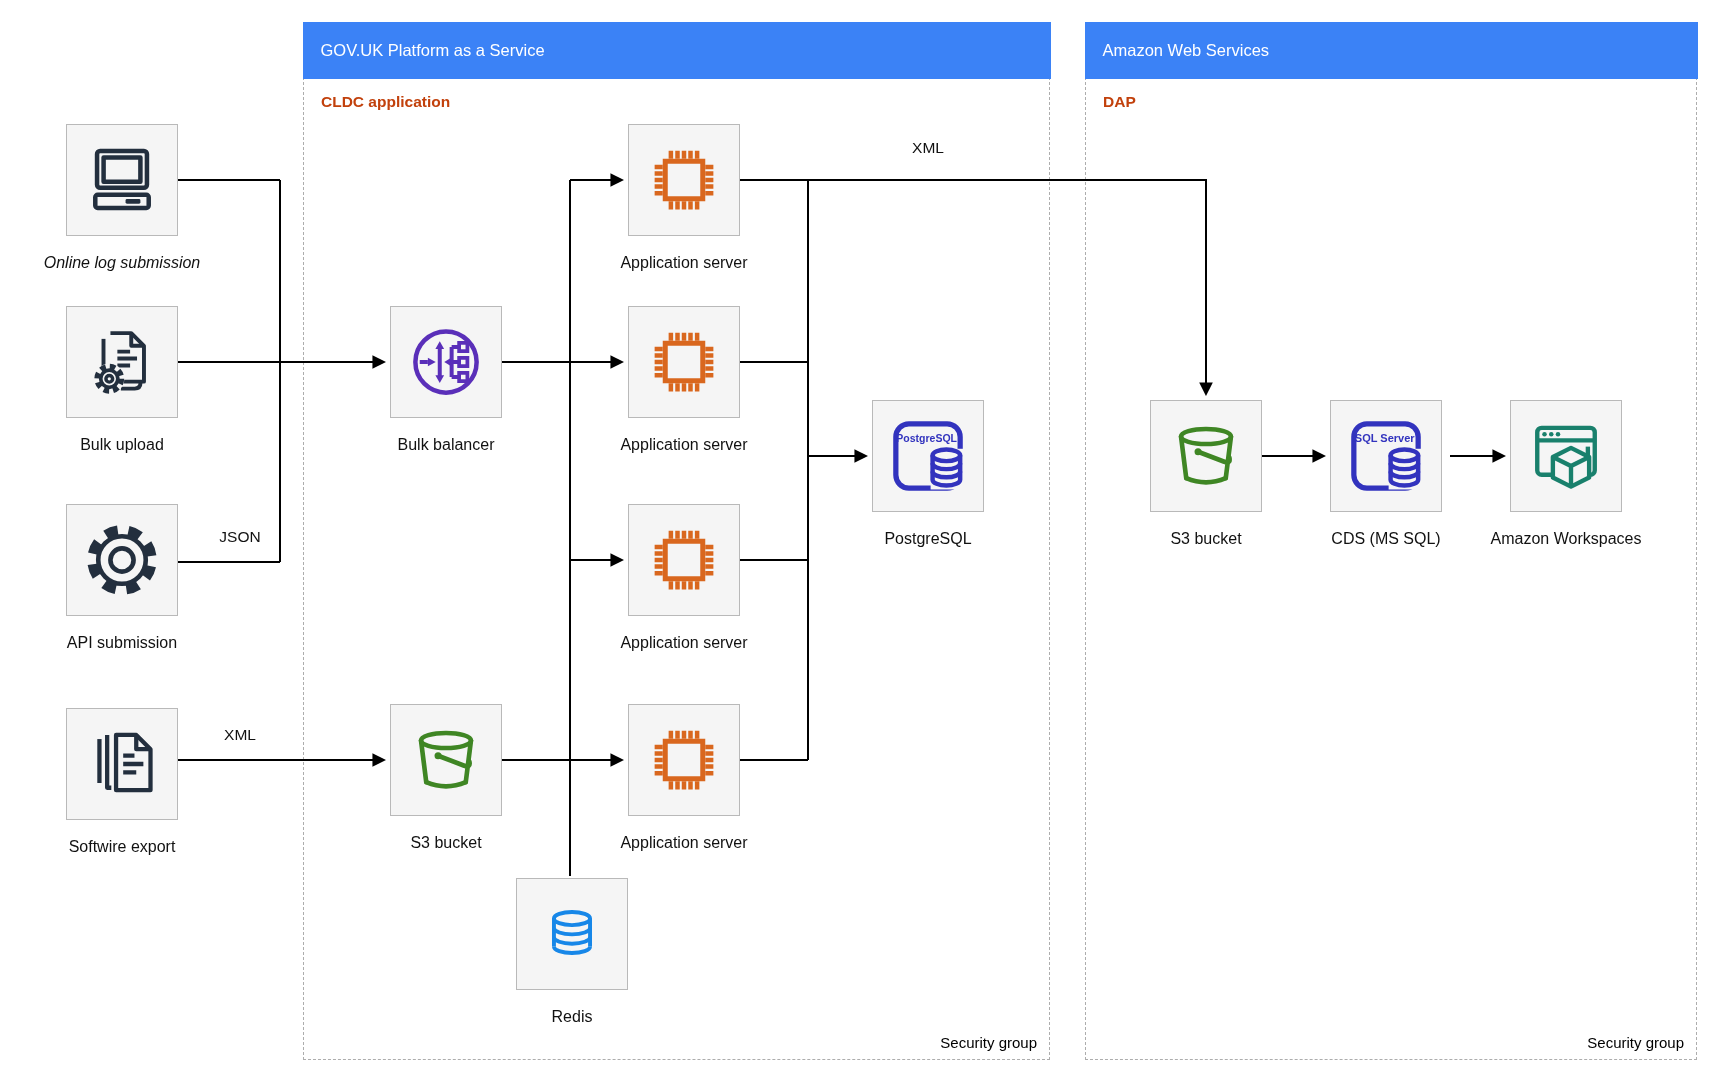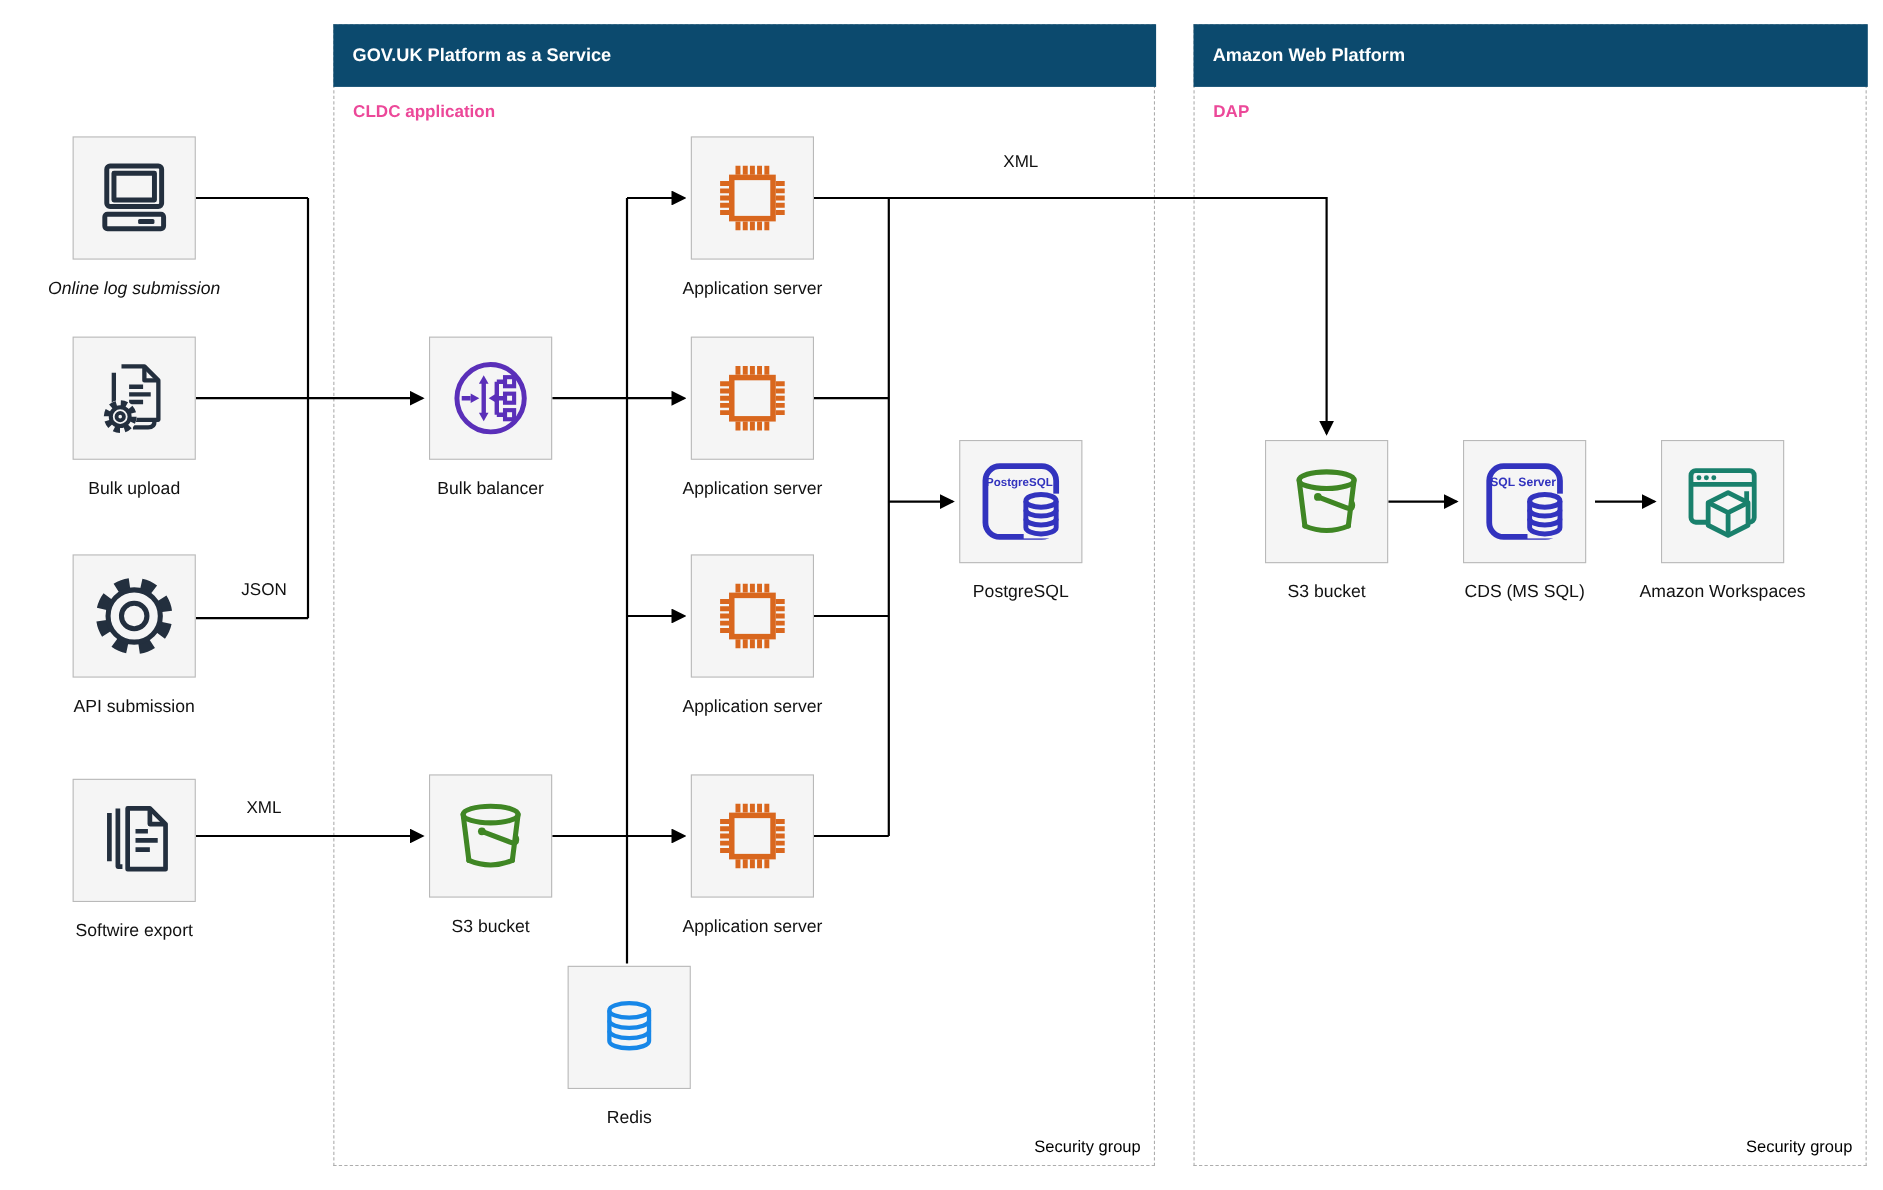--- a/index.html
+++ b/index.html
@@ -3,24 +3,24 @@
 <meta charset="utf-8">
 <style>
   html,body { margin:0; padding:0; background:#ffffff; }
   .canvas {
     position:relative; width:1712px; height:1082px; background:#ffffff;
     font-family:"Liberation Sans", sans-serif; overflow:hidden;
   }
   .section { position:absolute; border:1.5px dashed #adadad; box-sizing:border-box; z-index:1; }
   .section-header {
     position:absolute; left:-1.5px; right:-1.5px; top:-1.5px; height:57px;
-    background:#0c4a6e; color:#ffffff; font-weight:bold; font-size:16.5px;
+    background:#3b82f6; color:#ffffff; font-weight:normal; font-size:16.5px;
     line-height:57px; padding-left:18px; box-sizing:border-box;
   }
-  .section-sub { position:absolute; left:17px; top:70px; font-weight:bold; font-size:15.5px; color:#ec4899; }
+  .section-sub { position:absolute; left:17px; top:70px; font-weight:bold; font-size:15.5px; color:#c2410c; }
   .section-foot { position:absolute; right:12px; bottom:8px; font-size:15px; color:#000000;text-align:center; }
   .wires { position:absolute; left:0; top:0; z-index:2; }
   .node { position:absolute; z-index:3; }
   .box {
     width:112px; height:112px; background:#f5f5f5; border:1.5px solid #b9b9b9;
     box-sizing:border-box; display:flex; align-items:center; justify-content:center;
   }
   .nlabel {
     position:absolute; top:130px; left:50%; transform:translateX(-50%);
     width:220px; text-align:center; font-size:16px; color:#111; white-space:nowrap;
@@ -33,21 +33,21 @@
 
 <div class="canvas">
 
   <div class="section" style="left:303px; top:22px; width:747px; height:1038px;">
     <div class="section-header">GOV.UK Platform as a Service</div>
     <div class="section-sub">CLDC application</div>
     <div class="section-foot">Security group</div>
   </div>
 
   <div class="section" style="left:1085px; top:22px; width:612px; height:1038px;">
-    <div class="section-header">Amazon Web Platform</div>
+    <div class="section-header">Amazon Web Services</div>
     <div class="section-sub">DAP</div>
     <div class="section-foot">Security group</div>
   </div>
 
   <svg class="wires" width="1712" height="1082">
     <defs>
       <marker id="ah" viewBox="0 0 10 10" refX="8.5" refY="5" markerWidth="6.8" markerHeight="6.8" orient="auto-start-reverse">
         <path d="M0,0 L10,5 L0,10 Z" fill="#000"></path>
       </marker>
     </defs>

